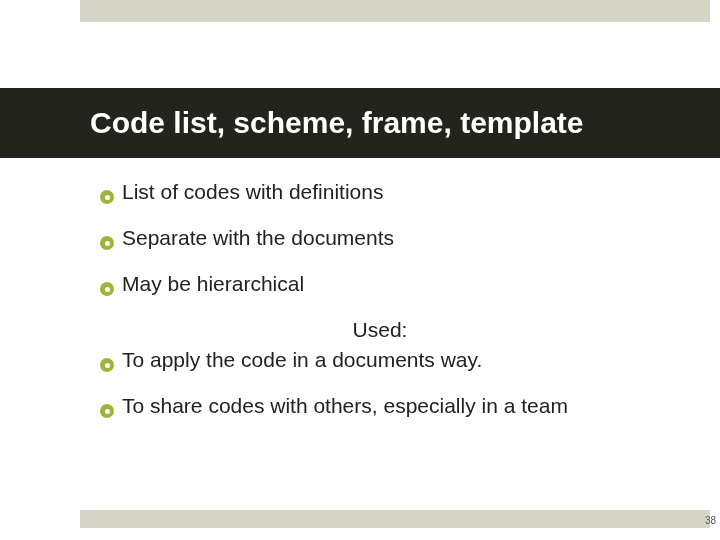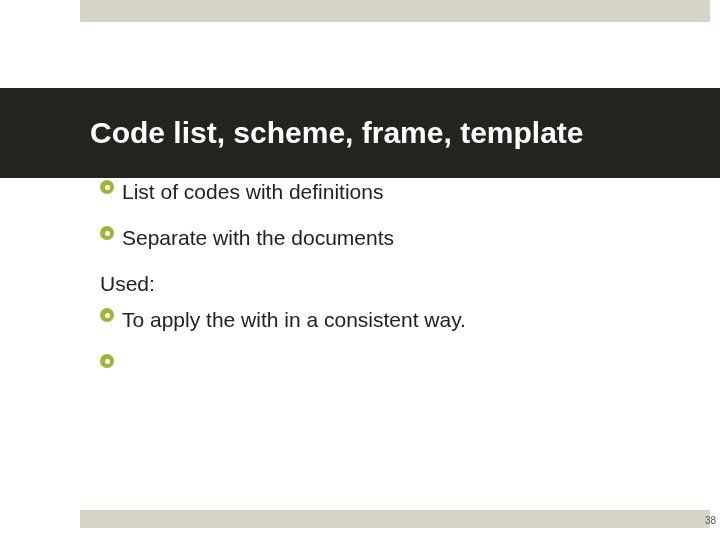--- a/index.html
+++ b/index.html
@@ -18,40 +18,40 @@
     left: 80px;
     right: 10px;
     height: 22px;
     background: #d6d4c4;
   }
   .title-bar {
     position: absolute;
     top: 88px;
     left: 0;
     right: 0;
-    height: 90px;
+    height: 70px;
     background: #24241f;
     display: flex;
     align-items: center;
   }
   .title-text {
     color: #ffffff;
     font-size: 30px;
     font-weight: bold;
     margin-left: 90px;
   }
   .content {
     position: absolute;
     top: 180px;
     left: 100px;
     right: 60px;
   }
   .line {
     display: flex;
-    align-items: flex-start;
+    align-items: flex-end;
     margin-bottom: 22px;
   }
   .line-text {
     font-size: 21px;
     color: #222;
   }
   .bullet {
     width: 14px;
     height: 14px;
     border-radius: 50%;
@@ -63,21 +63,22 @@
     flex-shrink: 0;
   }
   .bullet::after {
     content: "";
     width: 5px;
     height: 5px;
     border-radius: 50%;
     background: #ffffff;
   }
   .used-line {
-    margin-bottom: 12px;
+    margin-bottom: 6px;
+    text-align: center;
   }
   .used-text {
     font-size: 21px;
     color: #222;
   }
   .bottom-strip {
     position: absolute;
     bottom: 12px;
     left: 80px;
     right: 10px;
@@ -104,29 +105,34 @@
 <div class="content">
 
   <div class="line">
     <span class="bullet"></span>
     <span class="line-text">List of codes with definitions</span>
   </div>
   <div class="line">
     <span class="bullet"></span>
     <span class="line-text">Separate with the documents</span>
   </div>
+  <div class="line">
+    <span class="bullet"></span>
+    <span class="line-text">May be hierarchical</span>
+  </div>
 
   <div class="used-line">
     <span class="used-text">Used:</span>
   </div>
 
   <div class="line">
     <span class="bullet"></span>
-    <span class="line-text">To apply the with in a consistent way.</span>
+    <span class="line-text">To apply the code in a documents way.</span>
   </div>
   <div class="line">
     <span class="bullet"></span>
+    <span class="line-text">To share codes with others, especially in a team</span>
   </div>
 
 </div>
 
 <div class="bottom-strip"></div>
 <div class="page-num">38</div>
 
 </body></html>

